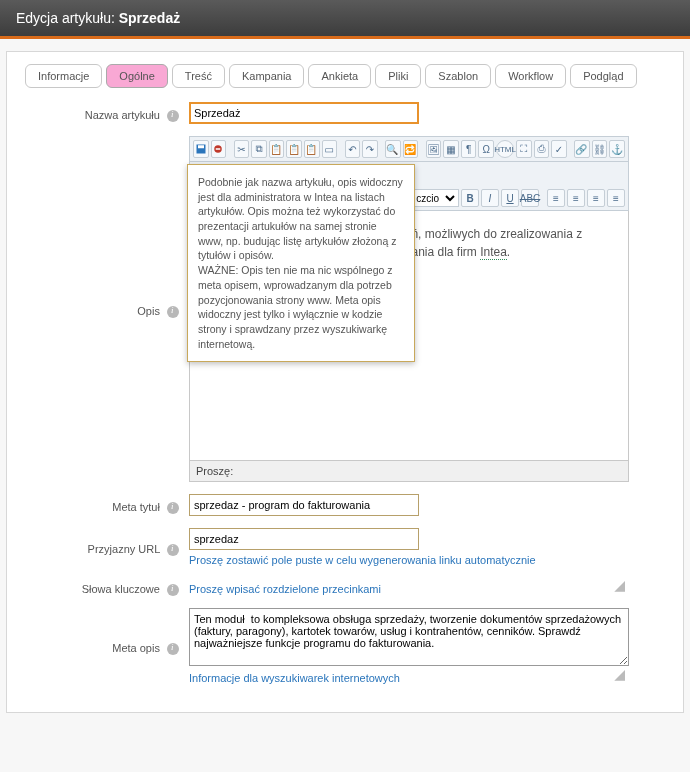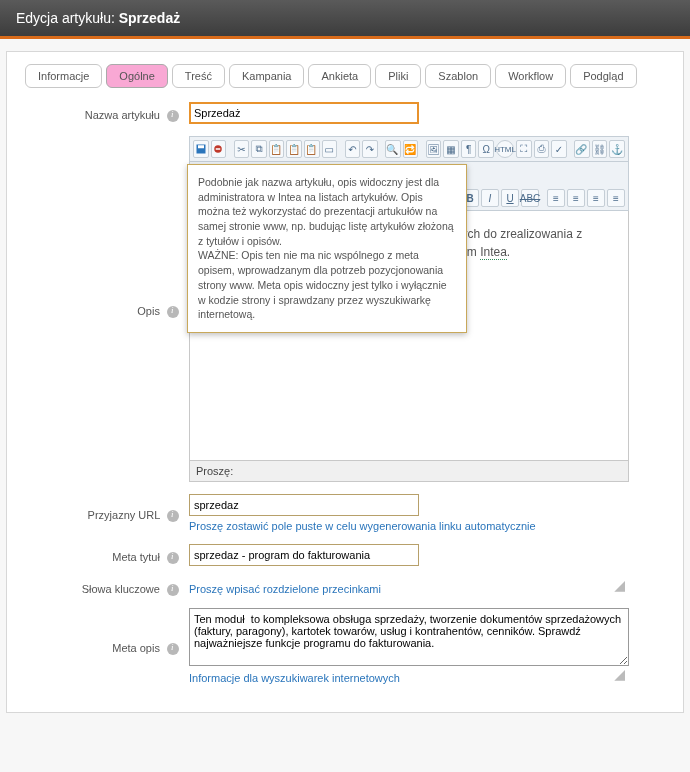--- a/index.html
+++ b/index.html
@@ -48,21 +48,21 @@
   .tb.blue { color:#2a75bb;}
   .tb svg { width:12px; height:12px; }
   .editor-box { width:440px; }
   .editor-content { border:1px solid #c8c8c8; border-top:none; height:250px; padding:14px; font-size:12px; color:#555; background:#fff; line-height:1.5;}
   .underline-miss { border-bottom: 1px dotted #c0392b; }
   .underline-green { border-bottom: 1px dotted #2e8b57; }
   .path-bar { border:1px solid #c8c8c8; border-top:none; background:#f0f0f0; padding:4px 6px; width:440px;}
   .tooltip {
     position:absolute;
     top:28px; left:-2px;
-    width:280px; background:#fff; border:1px solid #c8a85a;
+    width:228px; background:#fff; border:1px solid #c8a85a;
     box-shadow:0 2px 6px rgba(0,0,0,0.25);
     padding:10px; font-size:10.5px; color:#555; line-height:1.4; z-index:5;
   }
   .second-tbrow { display:flex; gap:2px; background:#eef2f6; border-left:1px solid #c5ced6; border-right:1px solid #c5ced6; padding:3px; }
   .second-tbrow select { font-size:10px; border:1px solid #c5ced6; background:#fff; height:18px;}
   .grip { font-size:14px; color:#bbb; position:absolute; right:4px; bottom:2px; pointer-events:none;}
   .relpos { position:relative; }
   .html-tag { font-size:8px;border-radius:9px; }
 </style>
 </head>
@@ -184,41 +184,41 @@
 
       <div class="tooltip">
         <span style="white-space:pre-line">Podobnie jak nazwa artykułu, opis widoczny jest dla administratora w Intea na listach artykułów. Opis można też wykorzystać do prezentacji artukułów na samej stronie www, np. budując listę artykułów złożoną z tytułów i opisów.
 WAŻNE: Opis ten nie ma nic wspólnego z meta opisem, wprowadzanym dla potrzeb pozycjonowania strony www. Meta opis widoczny jest tylko i wyłącznie w kodzie strony i sprawdzany przez wyszukiwarkę internetową.</span>
       </div>
     </div>
   </div>
 
   <div class="form-row">
     <div class="label">
+      <span>Meta tytuł</span>
+      <span class="info-dot"></span>
+    </div>
+    <div class="control">
+      <input class="text-input medium" value="sprzedaz - program do fakturowania" style="">
+    </div>
+  </div>
+
+  <div class="form-row">
+    <div class="label">
       <span>Przyjazny URL</span>
       <span class="info-dot"></span>
     </div>
     <div class="control">
       <input class="text-input medium" value="sprzedaz" style="">
       <div class="hint">Proszę zostawić pole puste w celu wygenerowania linku automatycznie</div>
     </div>
   </div>
 
   <div class="form-row">
     <div class="label">
-      <span>Meta tytuł</span>
-      <span class="info-dot"></span>
-    </div>
-    <div class="control">
-      <input class="text-input medium" value="sprzedaz - program do fakturowania" style="">
-    </div>
-  </div>
-
-  <div class="form-row">
-    <div class="label">
       <span>Słowa kluczowe</span>
       <span class="info-dot"></span>
     </div>
     <div class="control relpos">
       <span class="grip">◢</span>
       <div class="hint">Proszę wpisać rozdzielone przecinkami</div>
     </div>
   </div>
 
   <div class="form-row">

